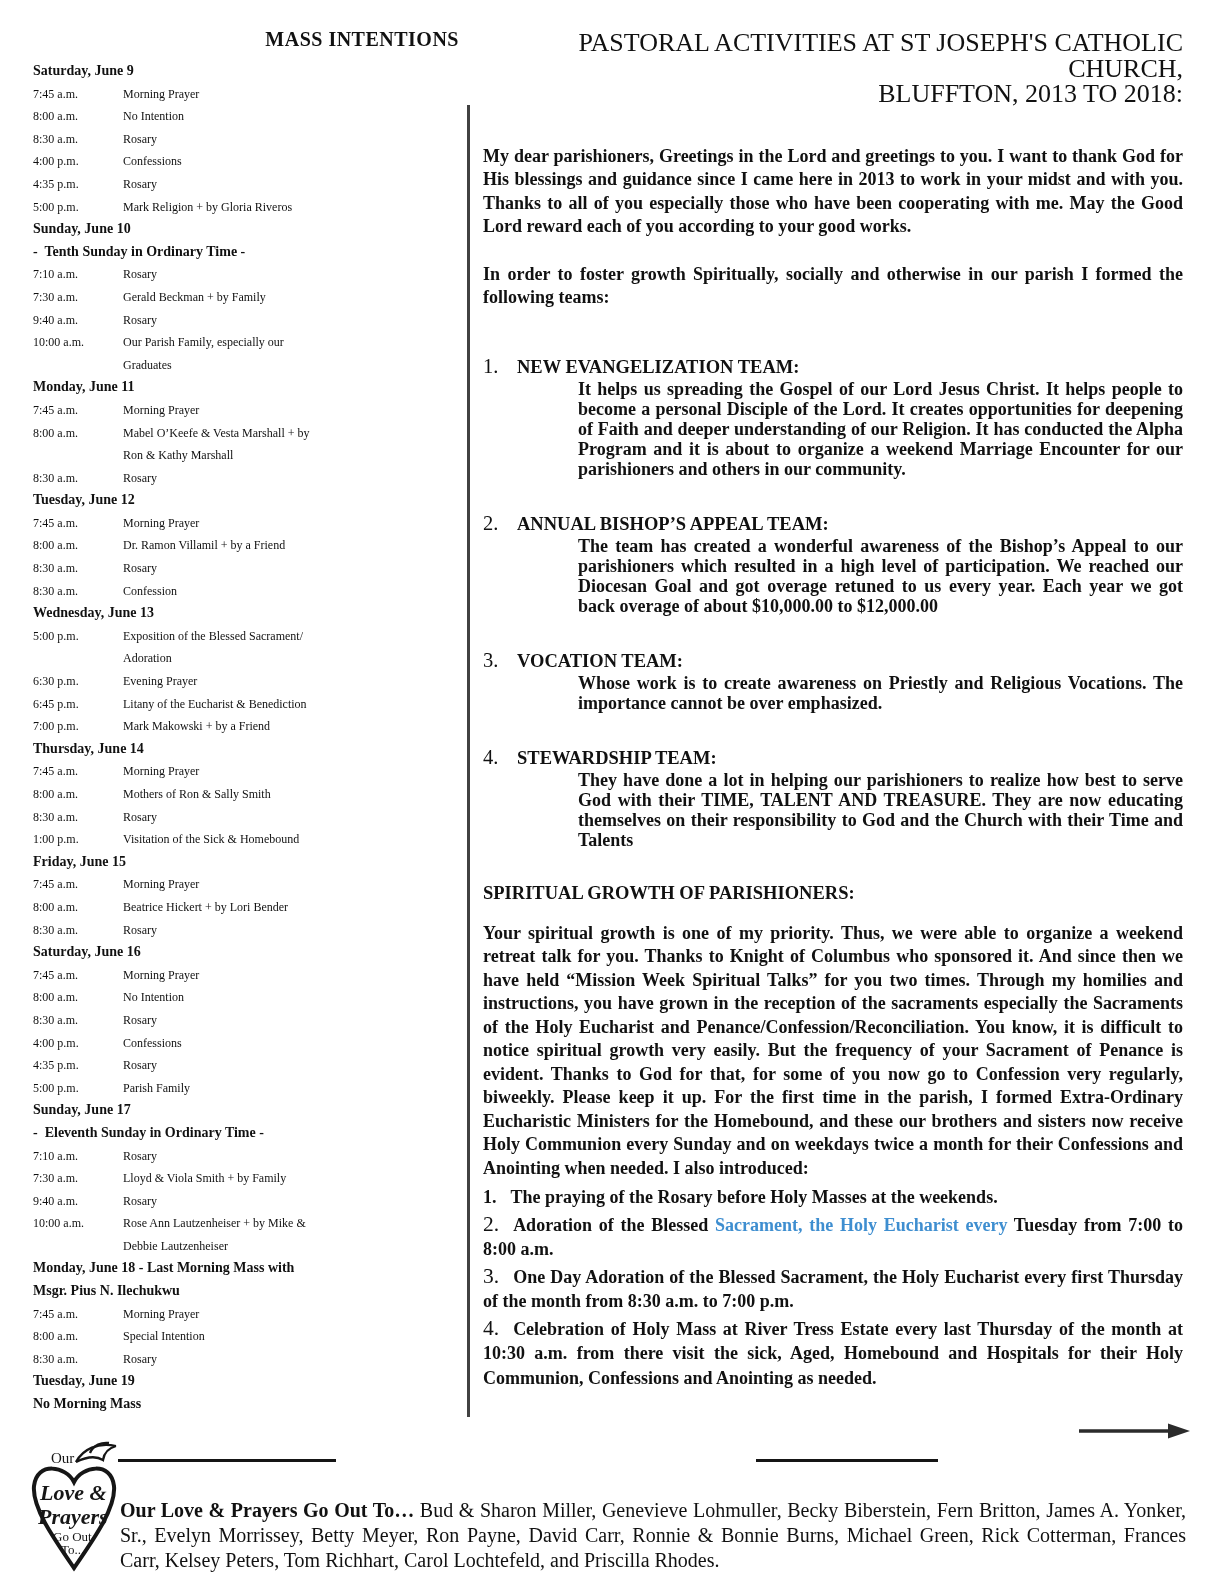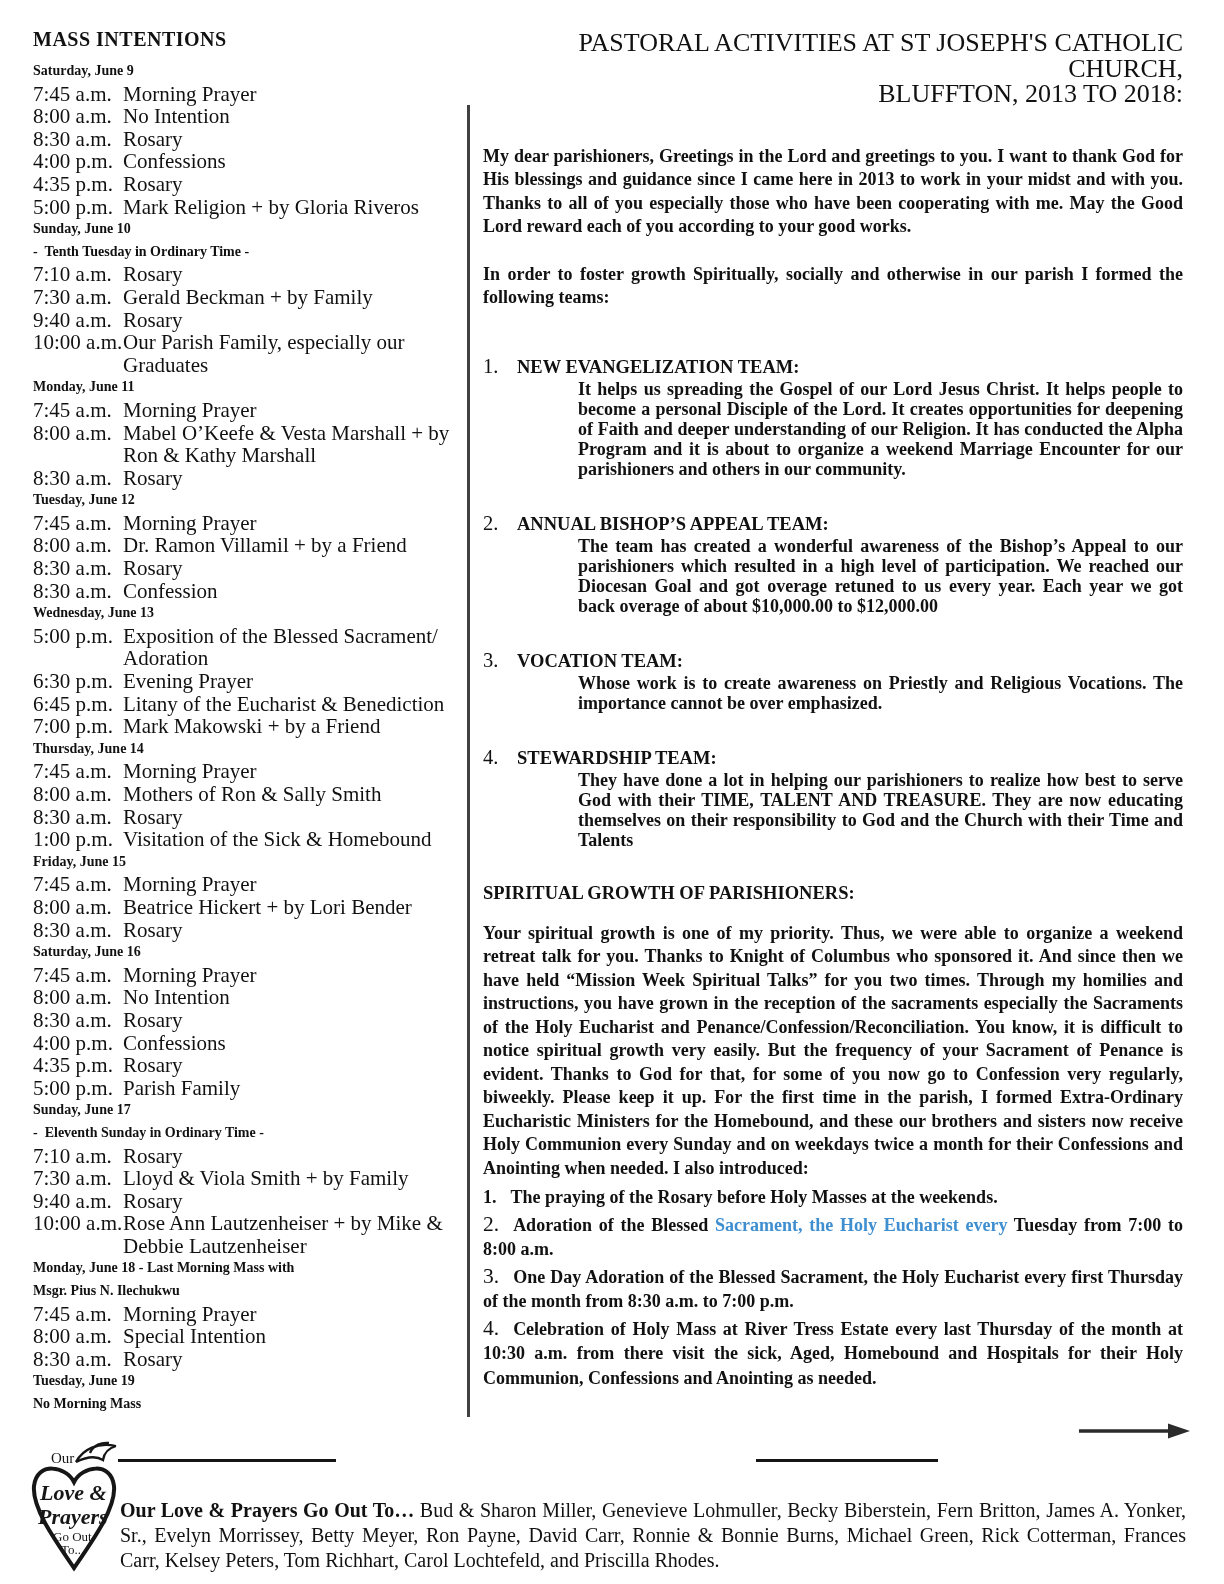--- a/index.html
+++ b/index.html
@@ -2,23 +2,23 @@
 <html style="--accent-blue: #3e8ed0;"><head>
 <meta charset="utf-8">
 <style>
   html,body{margin:0;padding:0;}
   body{
     width:1224px;height:1584px;background:#ffffff;position:relative;
     font-family:"Liberation Serif", serif;color:#111;overflow:hidden;
   }
   
   .left-col{position:absolute;left:33px;top:28px;width:426px;}
-  .left-title{font-size:20px;font-weight:bold;text-align:left;margin:0 0 9px 0;letter-spacing:.5px;}
+  .left-title{font-size:20px;font-weight:bold;text-align:right;margin:0 0 9px 0;letter-spacing:.5px;}
   .day{font-weight:bold;font-size:14px;line-height:22.6px;white-space:pre-wrap;}
-  .entry{display:flex;font-size:21px;line-height:22.6px;}
+  .entry{display:flex;font-size:12px;line-height:22.6px;}
   .time{flex:0 0 90px;}
   .desc{white-space:pre-wrap;flex:1;}
 
   
   .divider{position:absolute;left:467px;top:105px;width:3px;height:1312px;background:#414141;}
 
   
   .right-col{position:absolute;left:483px;top:30px;width:700px;}
   .rtitle{font-size:26px;font-weight:normal;text-align:right;line-height:25.5px;margin:0 0 38px 0;}
   .para{font-size:18px;font-weight:bold;text-align:justify;line-height:23.5px;margin:0 0 24px 0;}
@@ -72,21 +72,21 @@
         </div>
         <div class="entry">
           <span class="time">4:35 p.m.</span>
           <span class="desc">Rosary</span>
         </div>
         <div class="entry">
           <span class="time">5:00 p.m.</span>
           <span class="desc">Mark Religion + by Gloria Riveros</span>
         </div>
         <div class="day">Sunday, June 10</div>
-        <div class="day">-  Tenth Tuesday in Ordinary Time -</div>
+        <div class="day">-  Tenth Sunday in Ordinary Time -</div>
         <div class="entry">
           <span class="time">7:10 a.m.</span>
           <span class="desc">Rosary</span>
         </div>
         <div class="entry">
           <span class="time">7:30 a.m.</span>
           <span class="desc">Gerald Beckman + by Family</span>
         </div>
         <div class="entry">
           <span class="time">9:40 a.m.</span>

